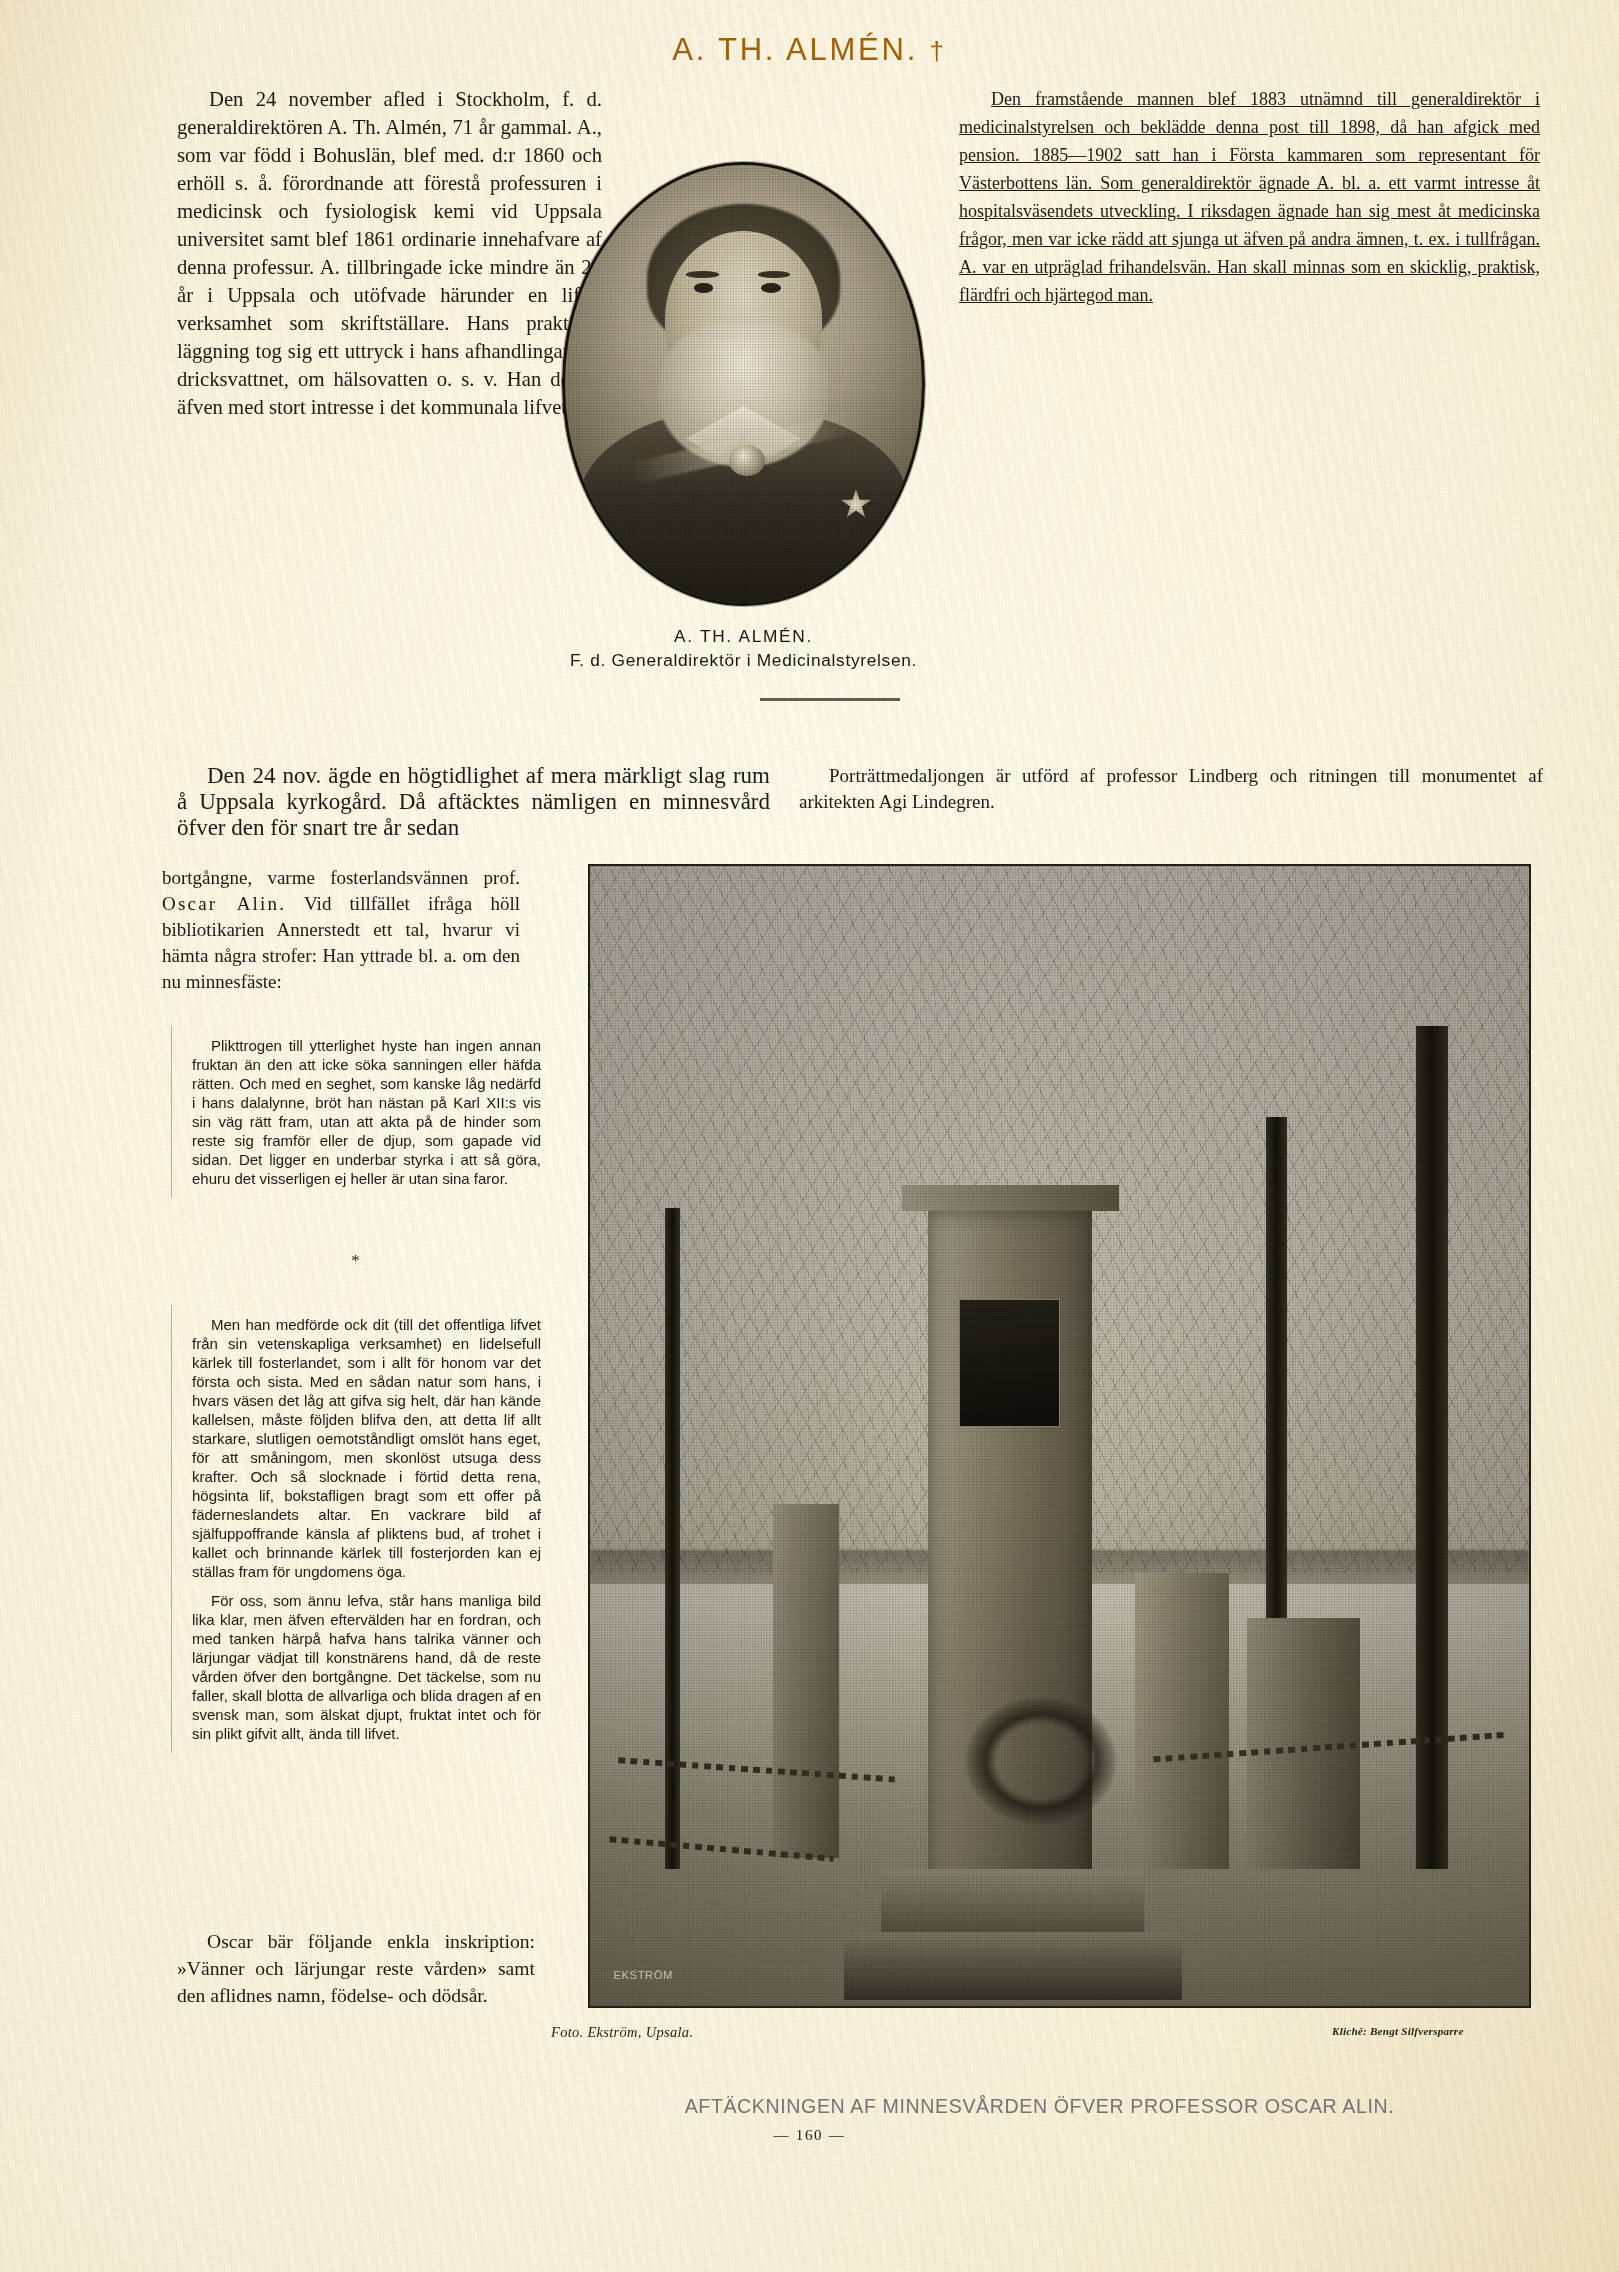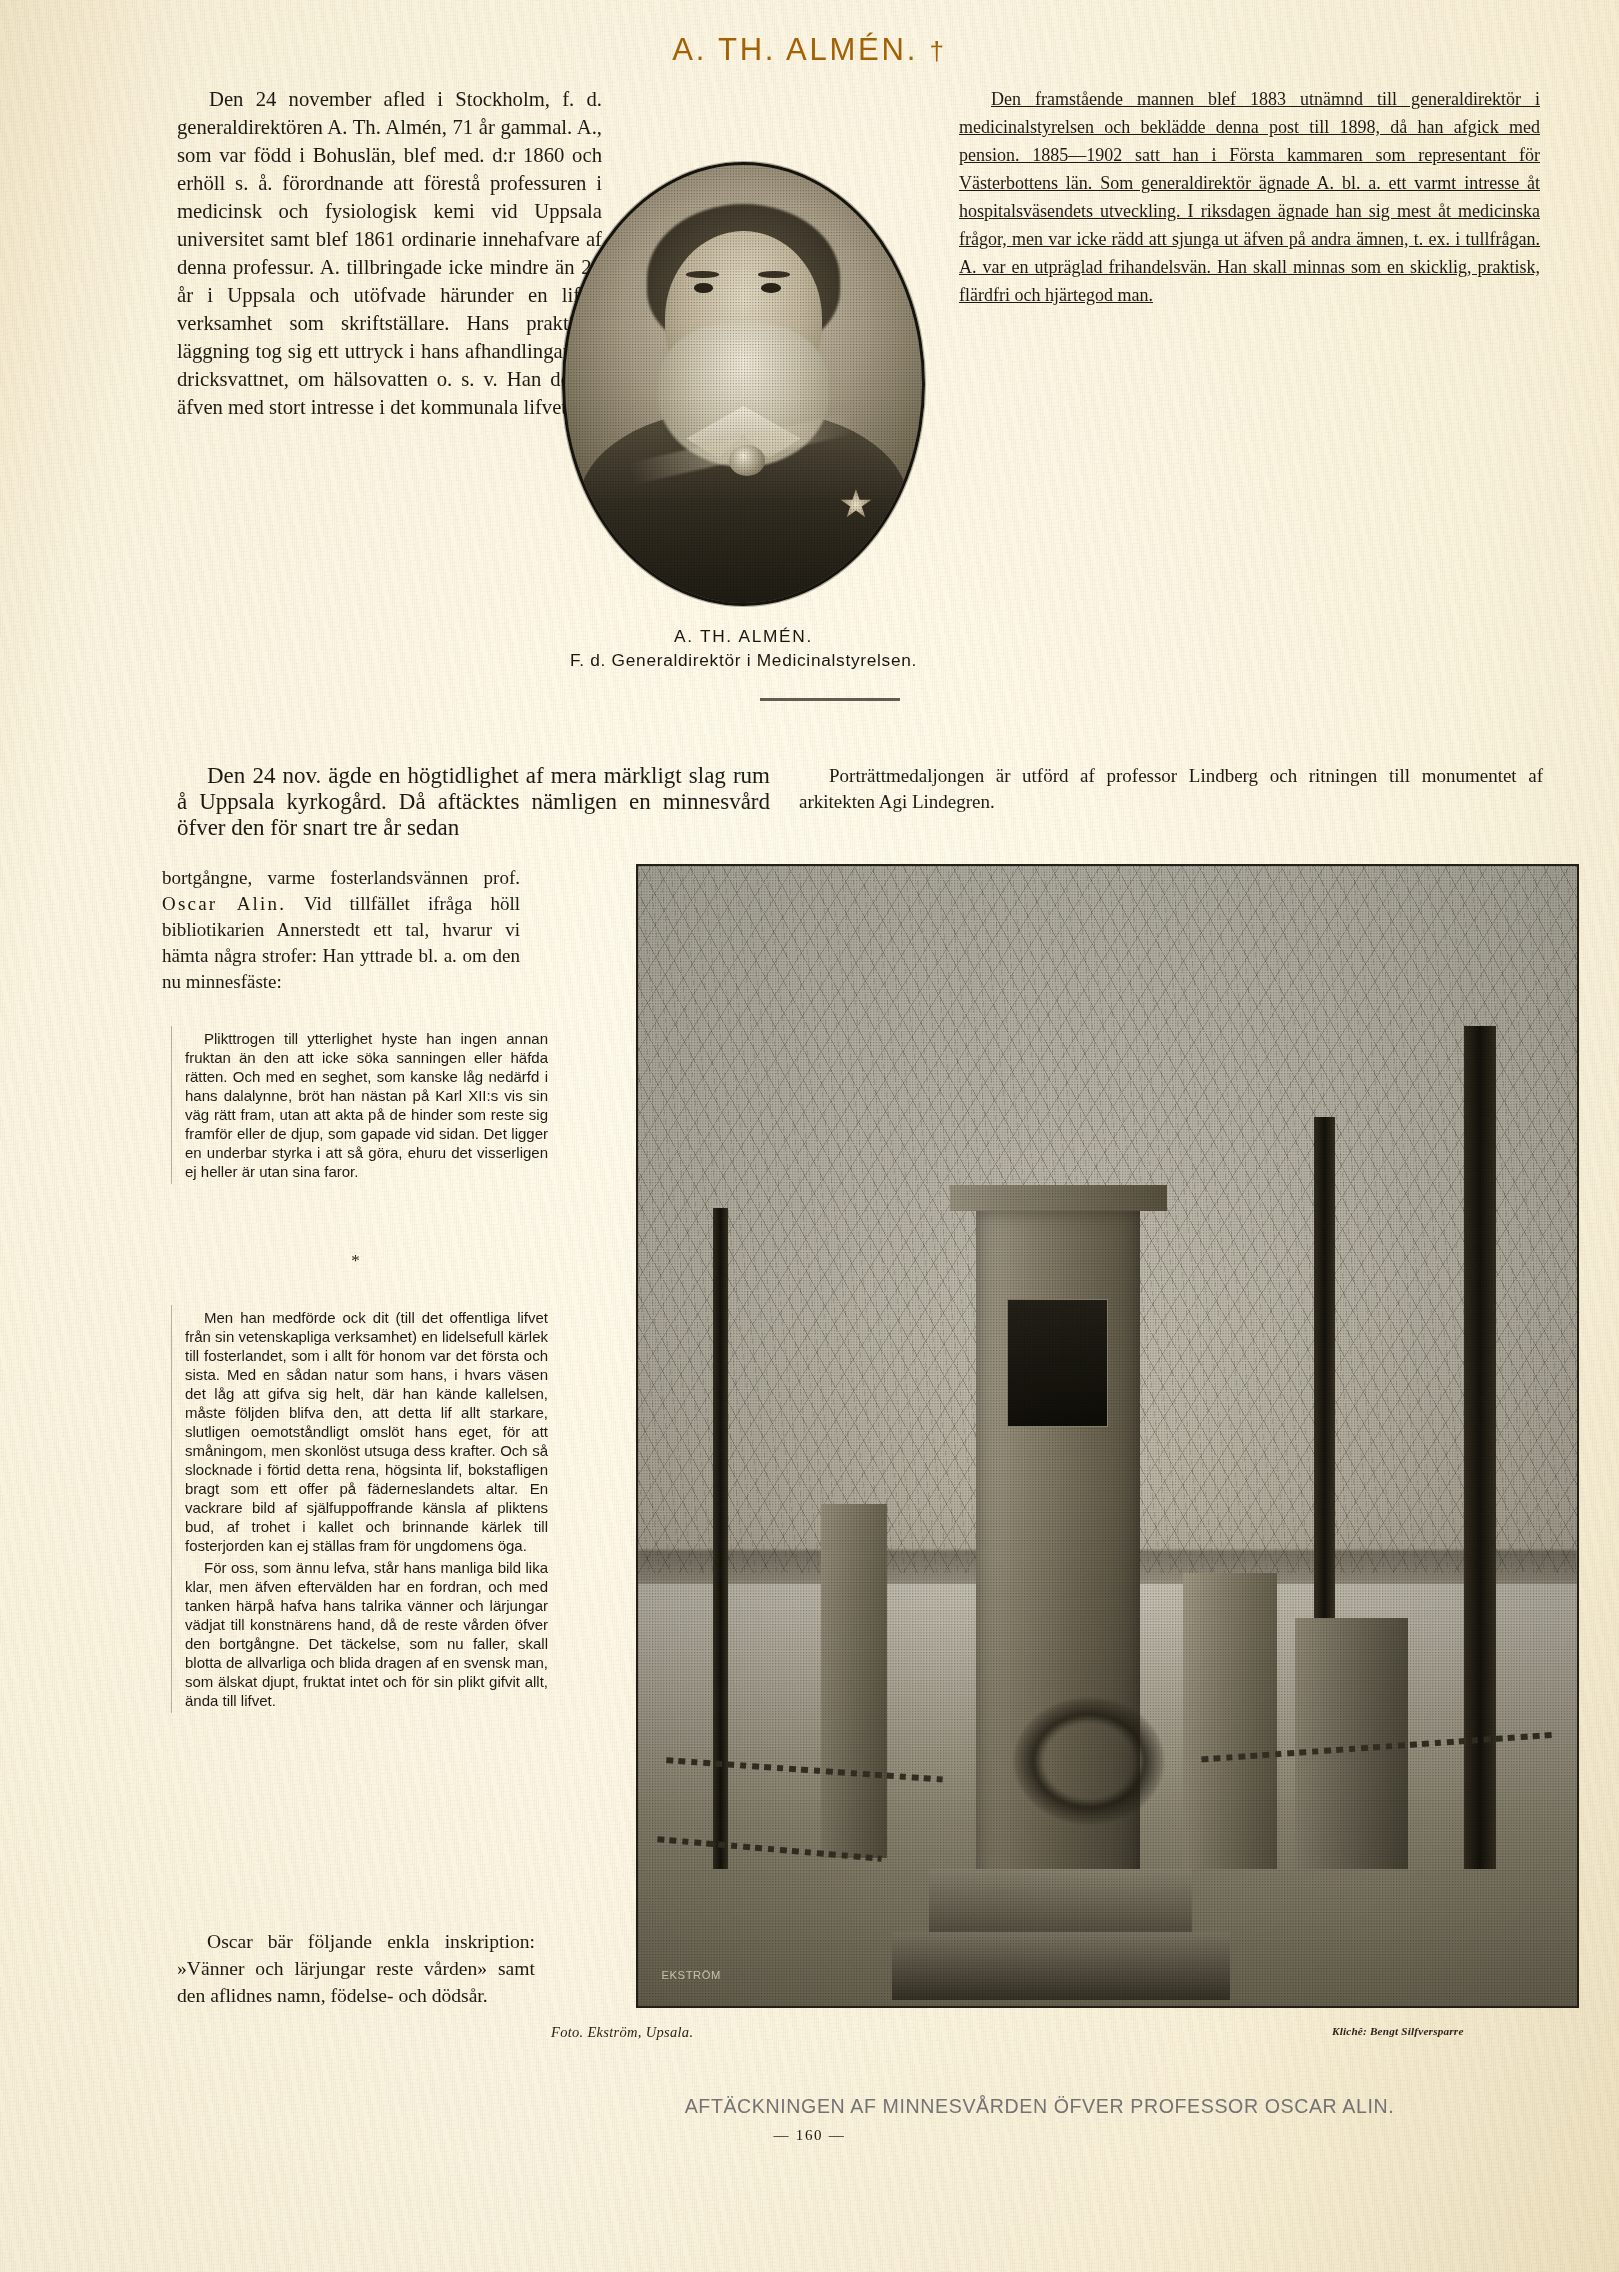--- a/index.html
+++ b/index.html
@@ -185,37 +185,37 @@
   .a2-col .sp{ letter-spacing:2.2px; }
 
   .quote-block{
     position:absolute; left:171px; width:369px;
     font-family:"Liberation Sans", sans-serif;
     font-size:15px; line-height:19px;
     text-align:justify;
     border-left:1.1px solid rgba(60,52,34,0.35);
     padding-left:10px;
   }
-  .quote-block p{ margin:3px; text-indent:19px; }
+  .quote-block p{ margin:10px; text-indent:19px; }
   #quote-1{ top:1026px; }
   #quote-2{ top:1305px; }
   .qstar{
     position:absolute; left:171px; top:1251px; width:369px;
     text-align:center; font-size:17px; color:#2b2619;
   }
 
   .closing{
     position:absolute; left:177px; top:1928px; width:358px;
     font-size:19.6px; line-height:27px; text-align:justify;
   }
   .closing p{ margin:0; text-indent:30px; }
 
   
   .photo-frame{
-    position:absolute; left:636px; top:864px; width:939px; height:1140px;
+    position:absolute; left:588px; top:864px; width:939px; height:1140px;
     border:2.2px solid #231f17;
     overflow:hidden;
     background:#737373;
   }
   .sky{
     position:absolute; inset:0;
     background:linear-gradient(180deg,#d9d5c7 0%,#cdc8b8 38%,#c0baa9 56%,#b4ae9c 64%,#9e9886 72%, #8d8777 100%);
   }
   .horizon{
     position:absolute; left:0; right:0; top:60%; height:4%;

